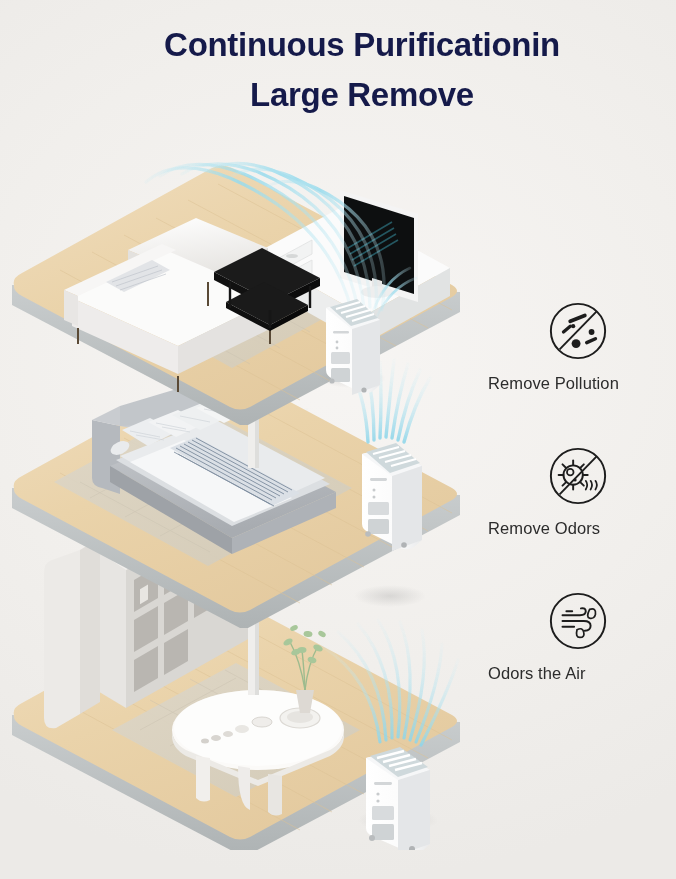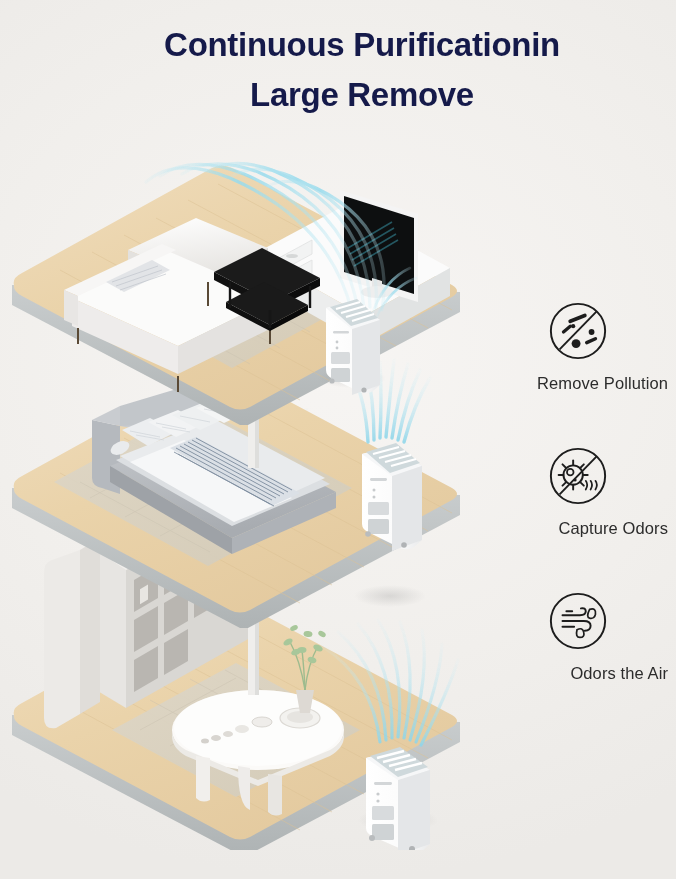--- a/index.html
+++ b/index.html
@@ -18,21 +18,21 @@
     position:absolute; top:20px; left:0; width:676px;
     text-align:center; z-index:40;margin-left:24px;
   }
   .title-line {
     font-size:33px; font-weight:bold; color:#151a4a;
     letter-spacing:-0.3px; line-height:1.52;
   }
 
   
   .features { position:absolute; right:8px; top:300px; width:180px; z-index:35; }
-  .feature { width:100%; text-align:right; margin-bottom:52px; }
+  .feature { width:100%; text-align:left; margin-bottom:52px; }
   .feat-icon { width:62px; height:62px; margin:0 auto 12px auto; display:block; }
   .feat-label { font-size:16.5px; color:#2c2c2c; letter-spacing:0.1px; white-space:nowrap; }
 
   
   .scene { position:absolute; left:0; top:130px; width:520px; height:720px; z-index:10; }
 </style>
 </head>
 <body>
 
 <div id="stage">
@@ -538,21 +538,21 @@
           <line x1="20" y1="24" x2="16" y2="20"></line>
         </g>
         <circle cx="24" cy="28" r="3.4" fill="none" stroke="#1d1d1d" stroke-width="1.8"></circle>
         <circle cx="29" cy="36" r="1.6" fill="#1d1d1d"></circle>
         <g fill="none" stroke="#1d1d1d" stroke-width="1.8" stroke-linecap="round">
           <path d="M40 46 q3 -5 0 -9"></path>
           <path d="M45 46 q3 -5 0 -9"></path>
           <path d="M50 46 q3 -5 0 -9"></path>
         </g>
       </svg>
-      <div class="feat-label">Capture Odors</div>
+      <div class="feat-label">Remove Odors</div>
     </div>
 
     <div class="feature">
       <svg class="feat-icon" viewBox="0 0 64 64">
         <circle cx="32" cy="32" r="28" fill="none" stroke="#1d1d1d" stroke-width="2"></circle>
         <g fill="none" stroke="#1d1d1d" stroke-width="2" stroke-linecap="round">
           <path d="M16 26 h18 q6 0 6 -4 t-5 -3"></path>
           <path d="M16 32 h22 q7 0 7 5 t-6 5"></path>
           <path d="M16 38 h12"></path>
           <path d="M20 22 h6"></path>

